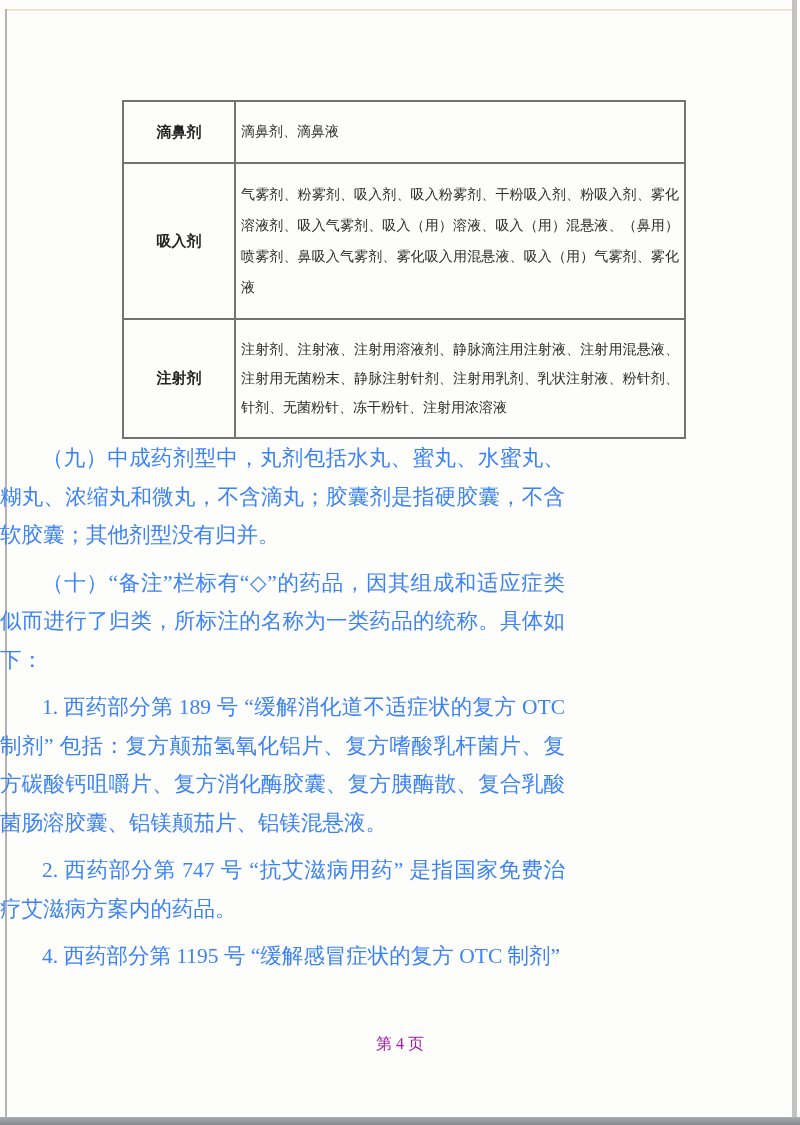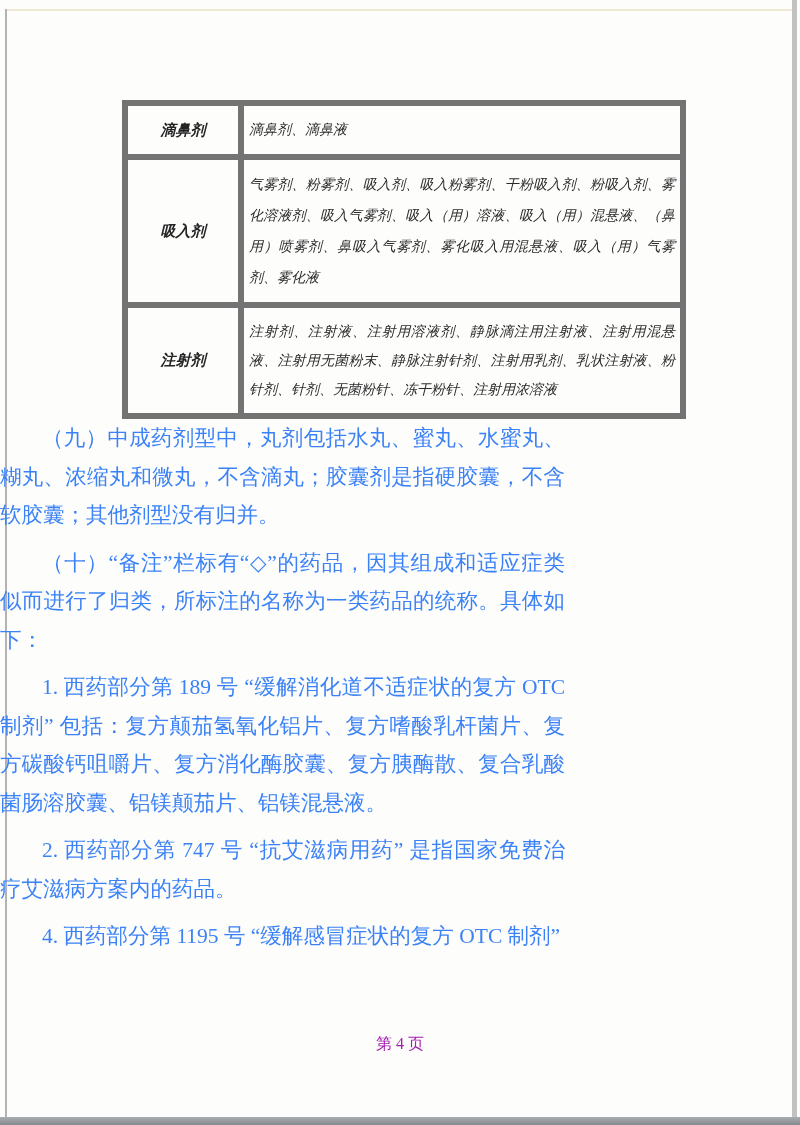--- a/index.html
+++ b/index.html
@@ -41,35 +41,34 @@
     right: 0;
   }
 
   table.forms-table {
     border-collapse: collapse;
     margin-left: 122px;
     width: 564px;
     table-layout: fixed;
   }
   table.forms-table td {
-    border: 6px solid #737373;
+    border: 2px solid #737373;
     vertical-align: middle;
-    font-style: italic;
   }
   td.cat {
     width: 108px;
     text-align: center;
     font-weight: 700;
     font-size: 15px;
     color: #242424;
   }
   td.forms {
     font-size: 14px;
     text-align: justify;
-    padding: 9px 5px;
+    padding: 15px 5px;
     color: #2b2b2b;
   }
   tr.row-1 td { height: 30px; }
   tr.row-2 td.forms { line-height: 31px; height: 93px; margin-top: 20px; }
   tr.row-3 td.forms { line-height: 29px; height: 85px; }
 
   .body-text {
     width: 565px;
     font-size: 21.5px;
     line-height: 38.5px;

